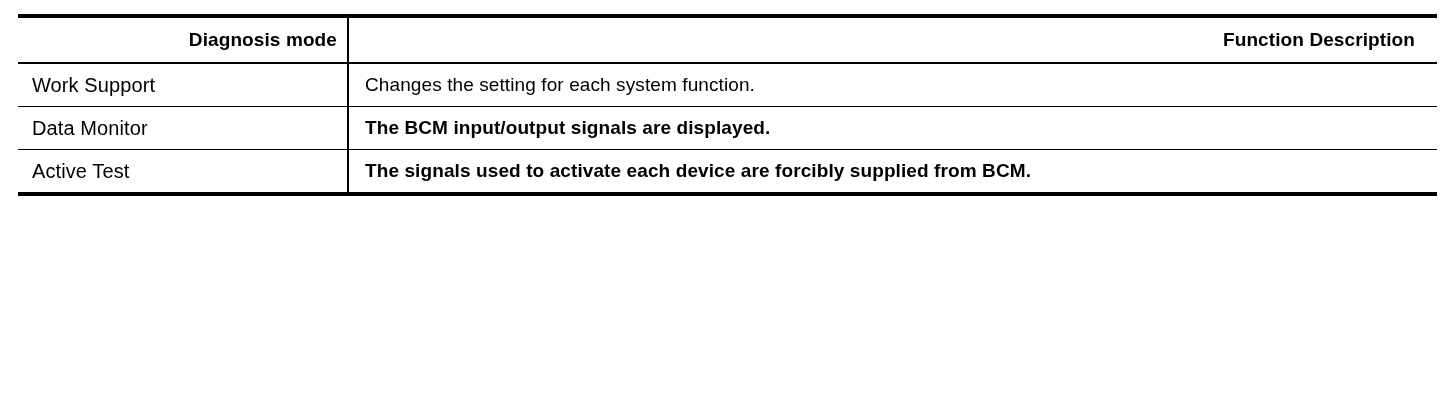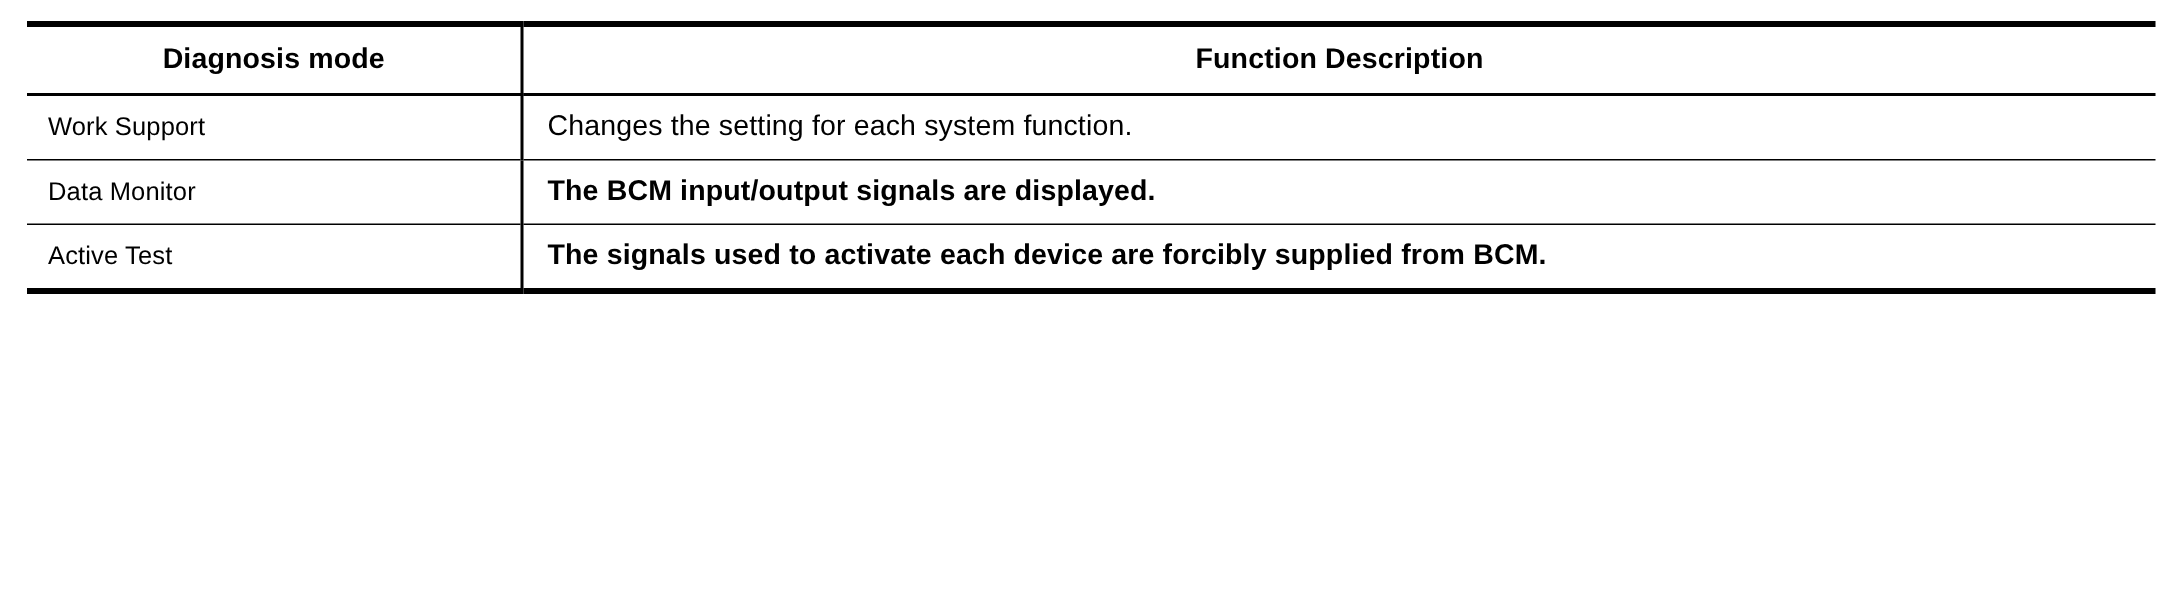--- a/index.html
+++ b/index.html
@@ -42,29 +42,30 @@
     background: #ffffff;
   }
   
   .diag-table .cell-mode {
     border-right: 2px solid #000000;
   }
   
   .diag-table thead tr > * {
     border-top: 4px solid #000000;
     border-bottom: 2px solid #000000;
+    text-align: right;
   }
   
   .diag-table tbody tr:last-child > * {
     border-bottom: 4px solid #000000;
   }
 
   
   .cell-mode {
-    font-size: 17px;
+    font-size: 20px;
     padding: 0 0 0 14px;
     height: 42px;
     line-height: 1.25;
     letter-spacing: 0.1px;
   }
   .cell-desc {
     font-size: 19px;
     padding: 0 10px 0 16px;
     height: 42px;
     line-height: 1.25;

